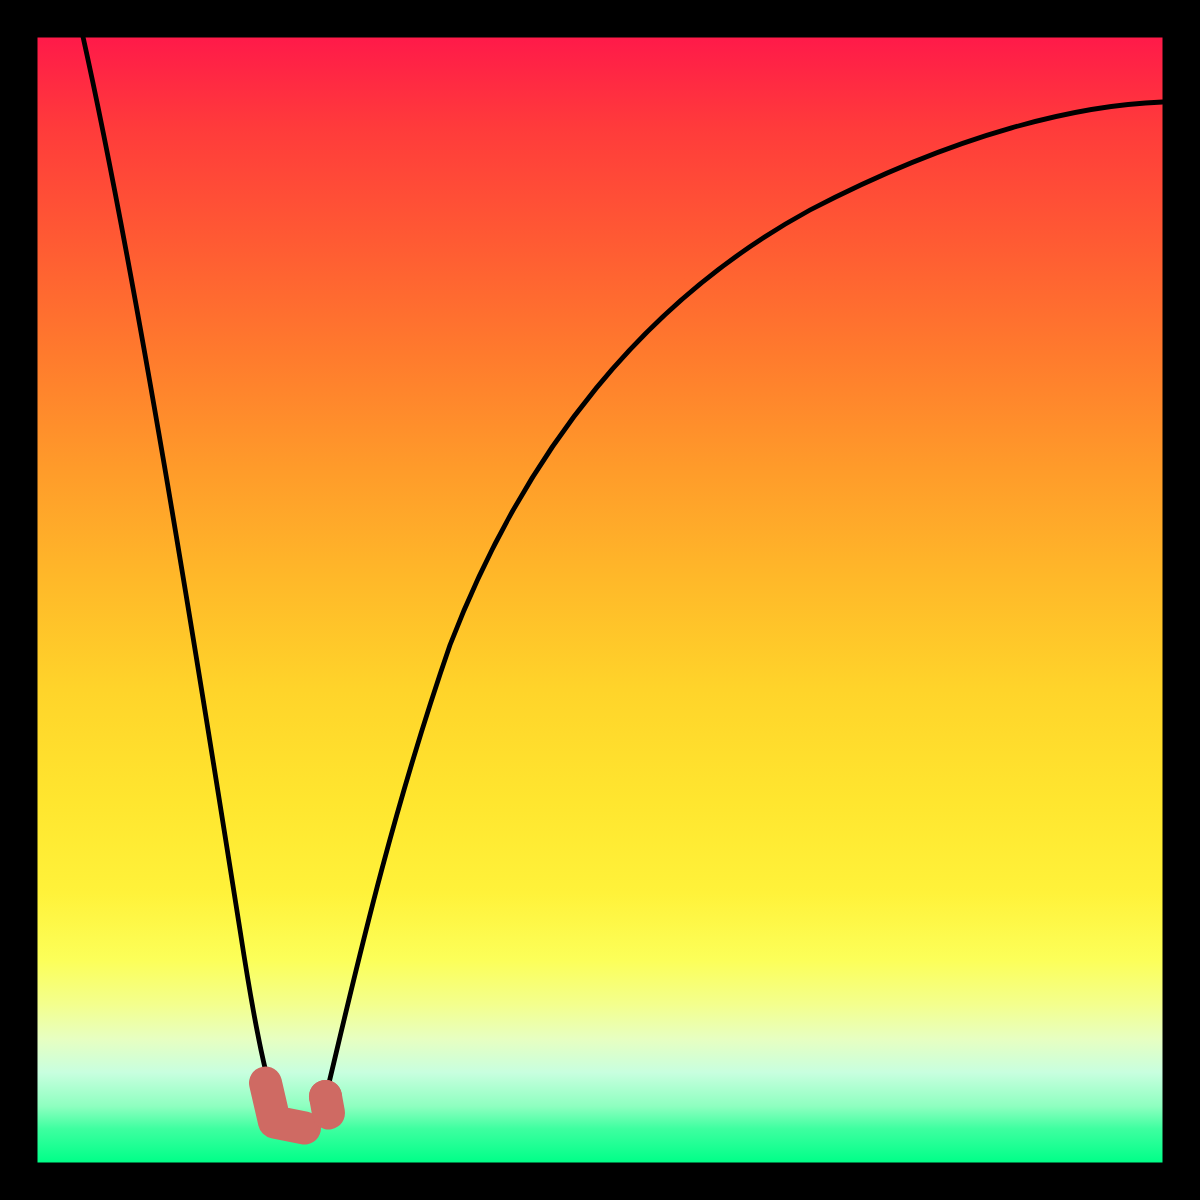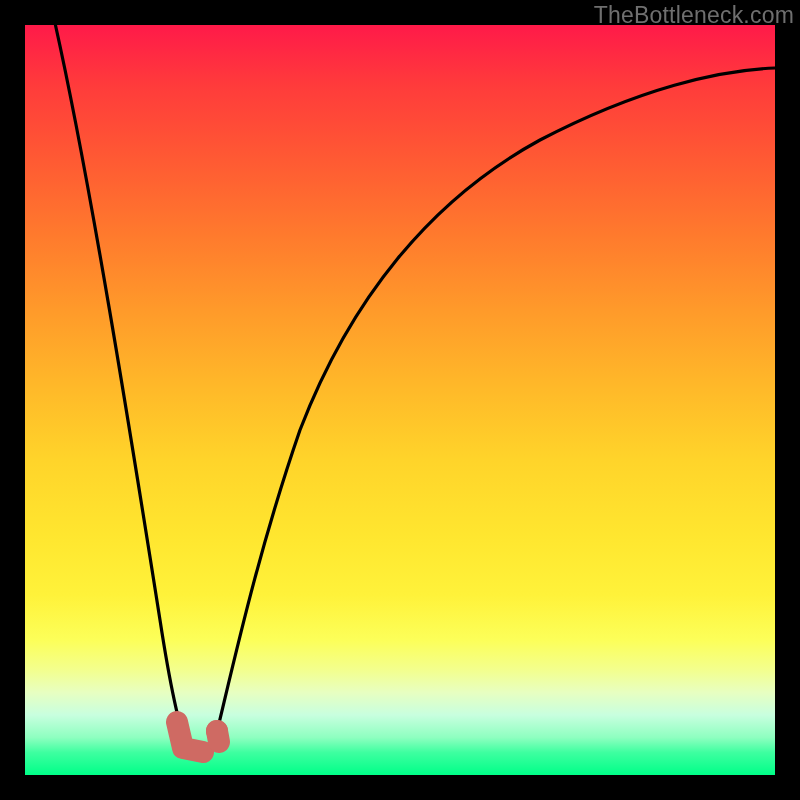--- a/index.html
+++ b/index.html
@@ -77,21 +77,20 @@
     fill: #cf6a63;
   }
 </style>
 </head>
 <body>
 
 <div class="stage">
 
   <div class="panel"></div>
 
-  <div class="watermark">TheBottleneck.com</div>
 
   <svg class="curve" viewBox="0 0 800 800">
 
     <path class="line" d="M 55 23
              C 90 180, 130 430, 160 620
              C 170 685, 178 725, 188 750"></path>
 
     <path class="line" d="M 213 748
              C 230 680, 255 560, 300 430
              C 350 300, 430 200, 540 140

